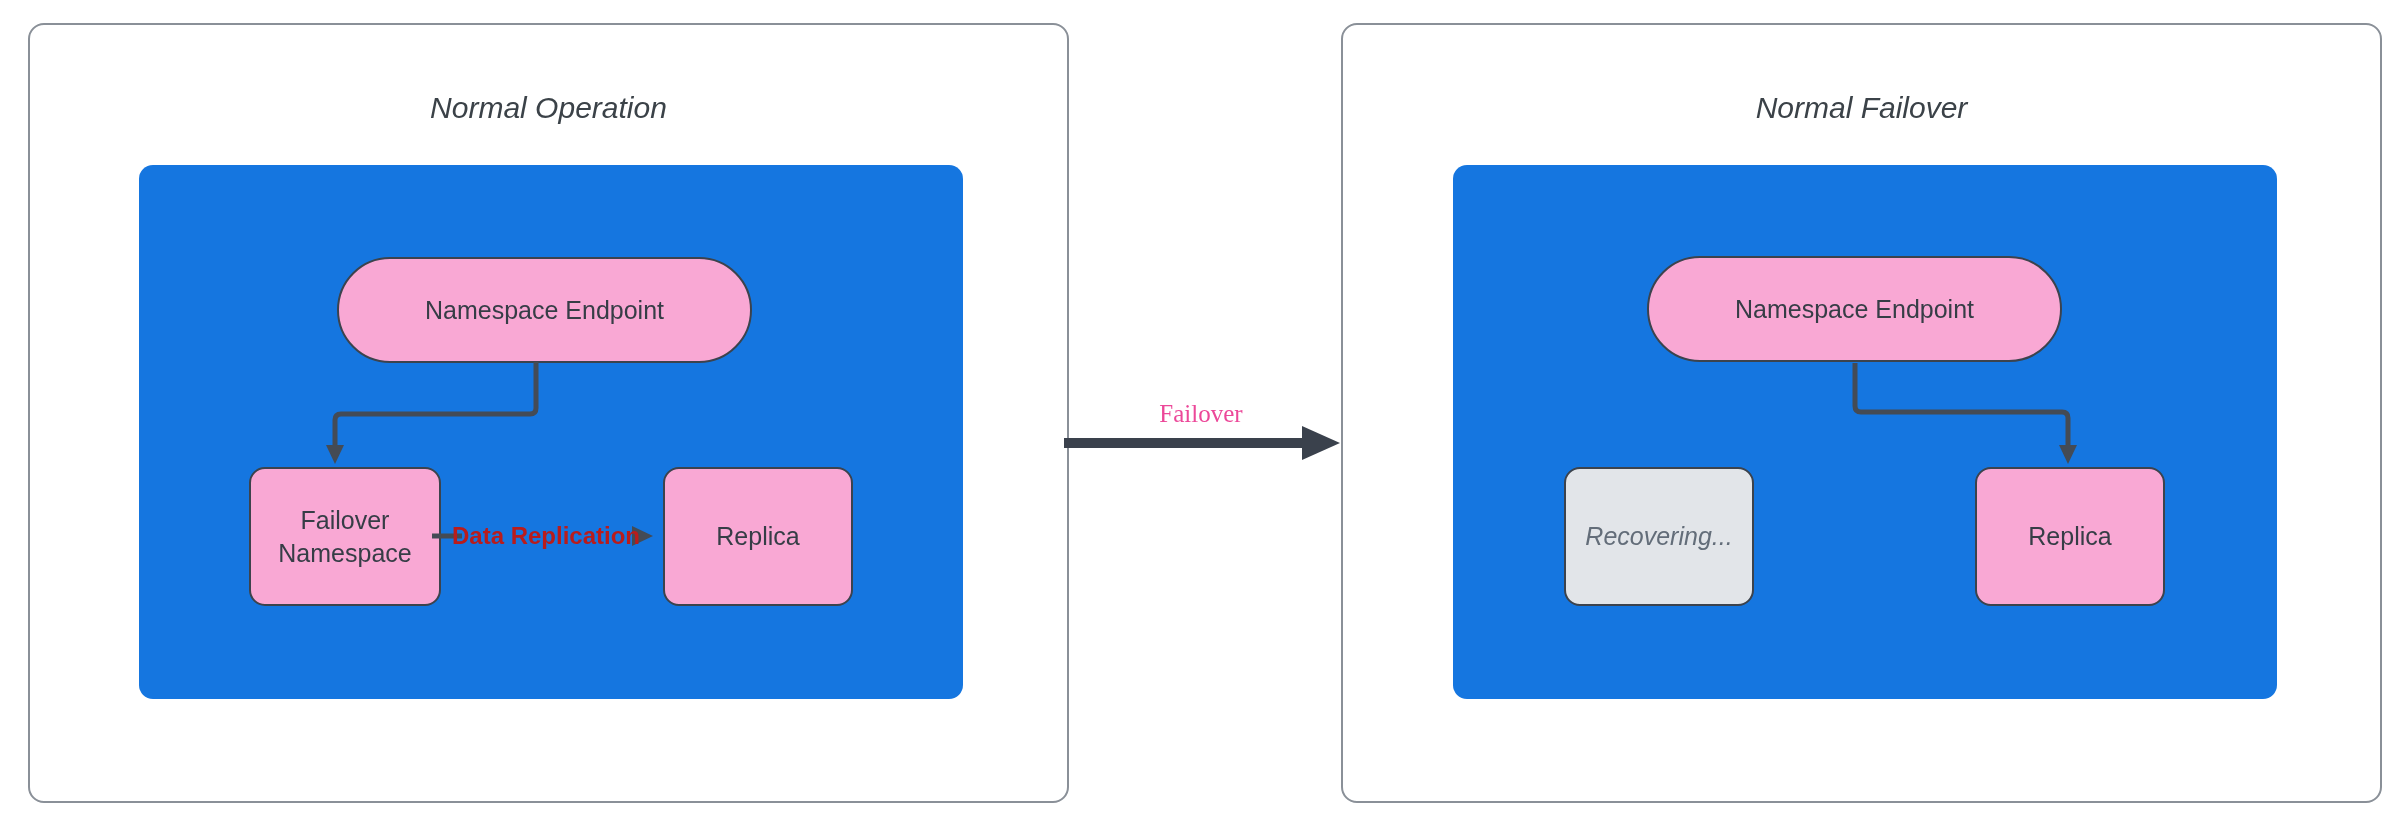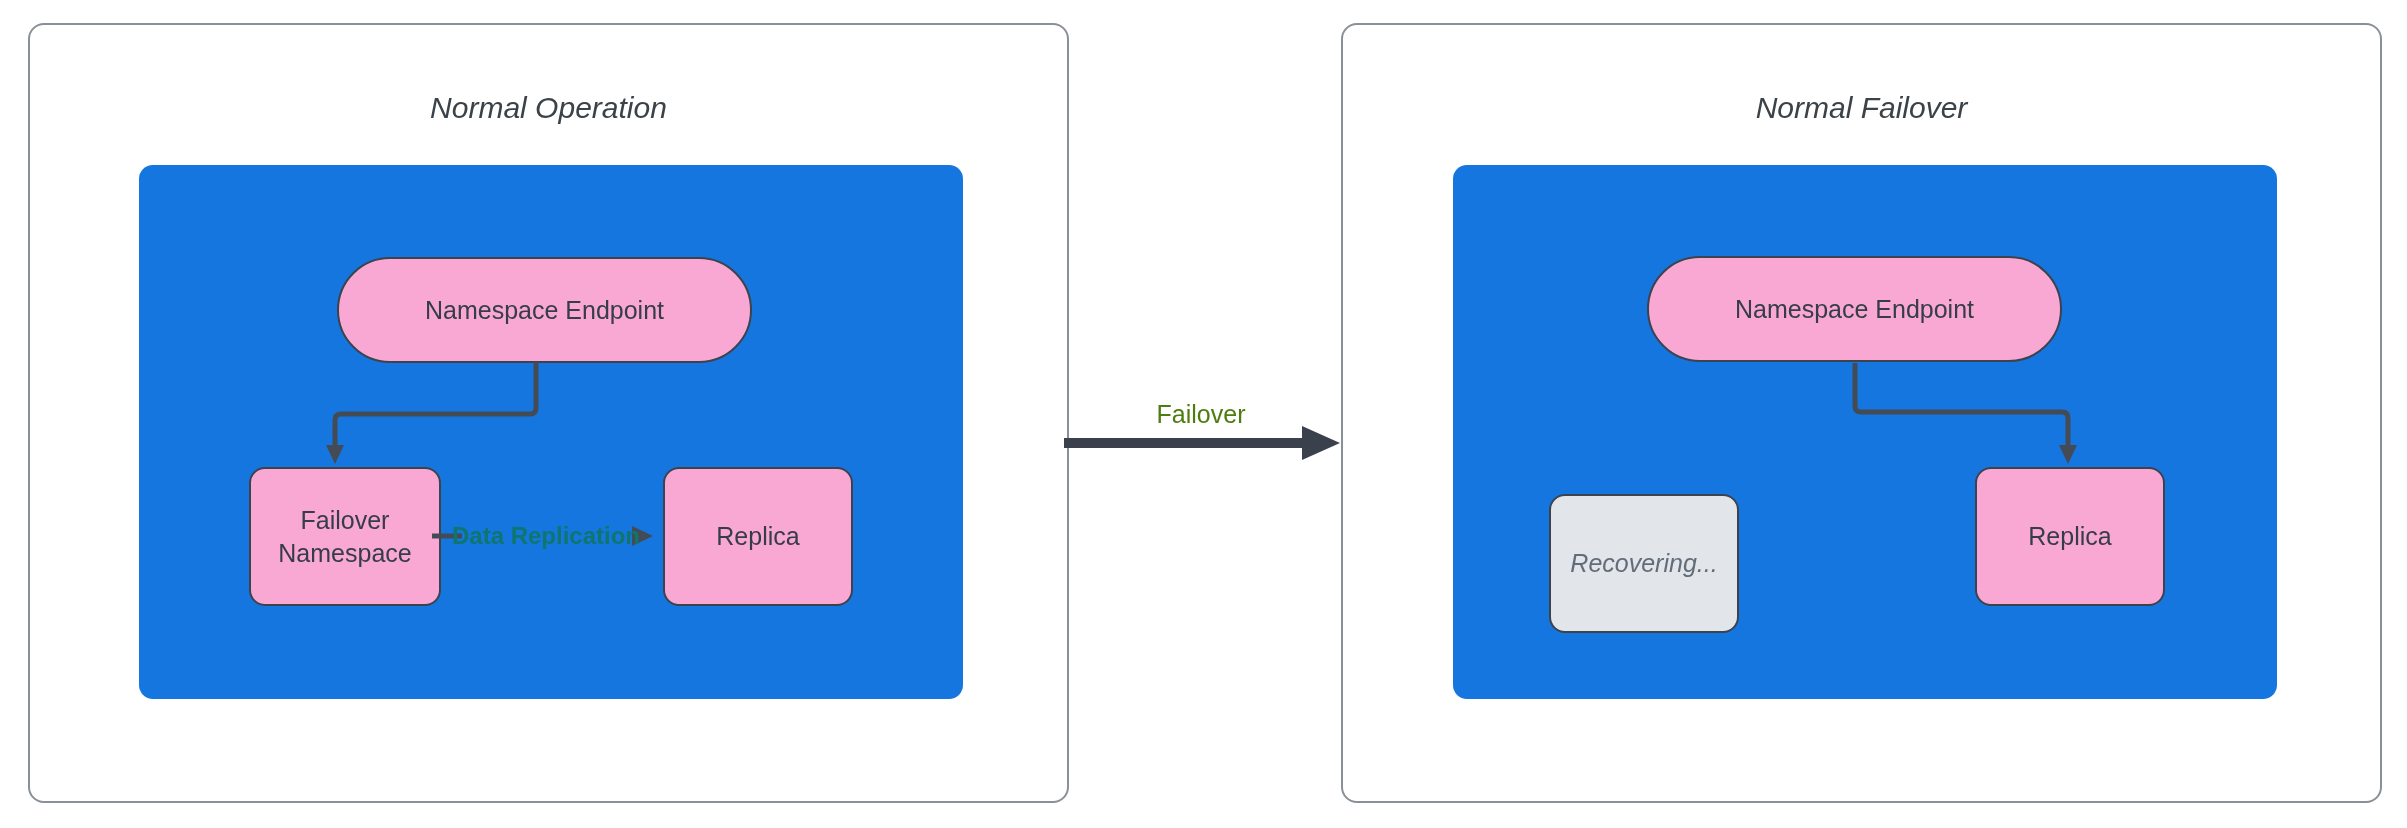--- a/index.html
+++ b/index.html
@@ -66,45 +66,46 @@
   }
   .box {
     width: 192px;
     height: 139px;
     border-radius: 16px;
   }
   .pill.p-left  { left: 307px; top: 232px; }
   .pill.p-right { left: 304px; top: 231px; }
   .box.primary      { left: 219px; top: 442px; }
   .box.replica-l    { left: 633px; top: 442px; width: 190px; }
-  .box.recovering   { left: 206px; top: 442px; width: 190px;
-                      background: #E2E5E9; color: #636D79; font-style: italic; margin-top: 27px; }
+  .box.recovering   { left: 221px; top: 442px; width: 190px;
+                      background: #E2E5E9; color: #636D79; font-style: italic; }
   .box.replica-r    { left: 632px; top: 442px; width: 190px; }
   .overlay {
     position: absolute;
     left: 0; top: 0;
     width: 2407px;
     height: 828px;
     pointer-events: none;
   }
   .edge-label {
     position: absolute;
     transform: translate(-50%, -50%);
     white-space: nowrap;
   }
   .replication-label {
     left: 546px; top: 536px;
     font-size: 24px;
     font-weight: bold;
-    color: #0f766e;
+    color: #b91c1c;
   }
   .failover-label {
     left: 1201px; top: 414px;
     font-size: 25px;
-    color: #4d7c0f;
+    color: #ec4899;
+    font-family: Liberation Serif, serif;
   }
 </style>
 </head>
 <body>
 
 <div class="stage">
 
   <section class="panel left">
     <div class="panel-title">Normal Operation</div>
     <div class="cluster left-cluster"></div>

